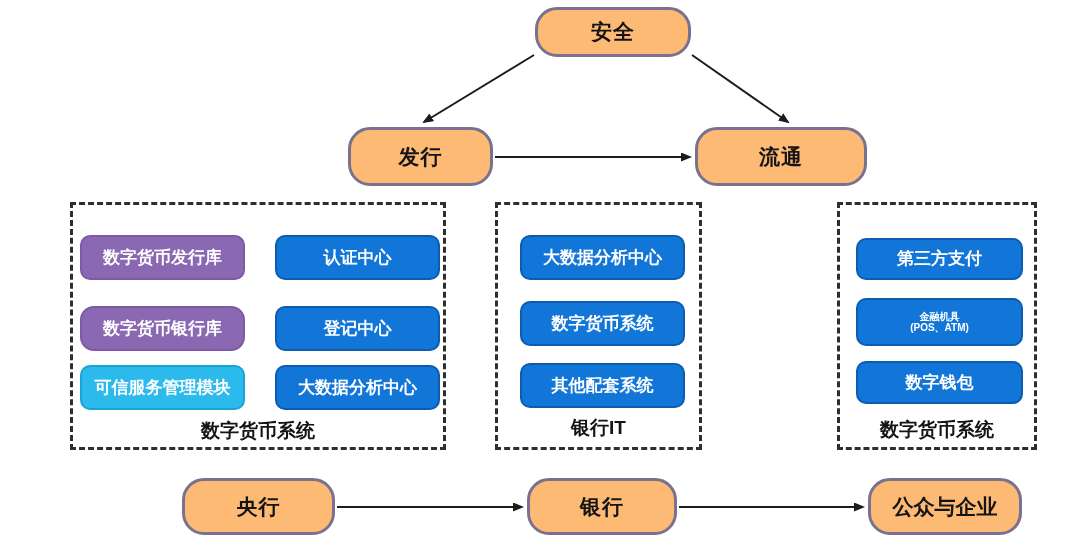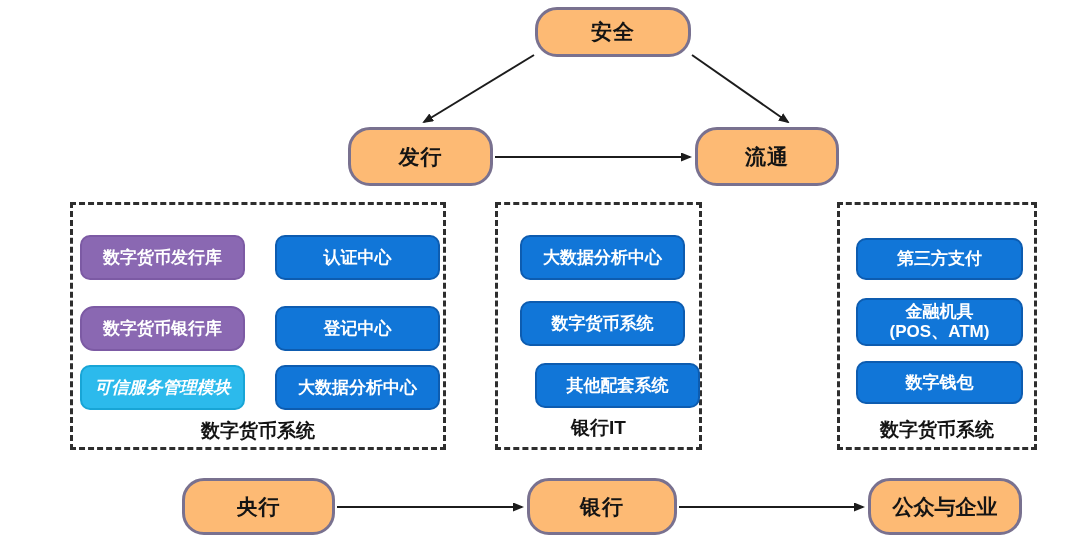--- a/index.html
+++ b/index.html
@@ -62,21 +62,21 @@
     text-align: center;
     font-size: 17px;
     font-weight: bold;
     color: #ffffff;
     line-height: 1.15;
     box-sizing: border-box;
   }
   .item.purple { background: #8a68b2; border: 2px solid #7c5aa4; }
   .item.blue   { background: #1176d8; border: 2px solid #0d5cb0; }
   .item.cyan   { background: #2cbaec; border: 2px solid #18a5d6; }
-  .item .sub { font-size: 17px; }
+  .item .sub { font-size: 10px; }
 </style>
 </head>
 <body>
 
 <div class="stage">
 
   <svg class="arrows" viewBox="0 0 1080 552">
     <defs>
       <marker id="ah" markerWidth="11" markerHeight="9" refX="9" refY="4.5" orient="auto" markerUnits="userSpaceOnUse">
         <path d="M0,0 L11,4.5 L0,9 z" fill="#1c1c1c"></path>
@@ -84,36 +84,36 @@
     </defs>
     <line x1="534" y1="55" x2="424" y2="122" stroke="#1c1c1c" stroke-width="2" marker-end="url(#ah)"></line>
     <line x1="692" y1="55" x2="788" y2="122" stroke="#1c1c1c" stroke-width="2" marker-end="url(#ah)"></line>
     <line x1="495" y1="157" x2="690" y2="157" stroke="#1c1c1c" stroke-width="2" marker-end="url(#ah)"></line>
     <line x1="337" y1="507" x2="522" y2="507" stroke="#1c1c1c" stroke-width="2" marker-end="url(#ah)"></line>
     <line x1="679" y1="507" x2="863" y2="507" stroke="#1c1c1c" stroke-width="2" marker-end="url(#ah)"></line>
   </svg>
 
   <div class="node" style="left:535px; top:7px; width:156px; height:50px;">安全</div>
   <div class="node" style="left:348px; top:127px; width:145px; height:59px;">发行</div>
-  <div class="node" style="left:695px; top:127px; width:144px; height:59px;">流通</div>
+  <div class="node" style="left:695px; top:127px; width:172px; height:59px;">流通</div>
 
   <div class="panel" style="left:70px; top:202px; width:376px; height:248px;">
     <div class="item purple" style="left:7px; top:30px; width:165px; height:45px;">数字货币发行库</div>
     <div class="item blue" style="left:202px; top:30px; width:165px; height:45px;">认证中心</div>
     <div class="item purple" style="left:7px; top:101px; width:165px; height:45px;border-radius:14px;">数字货币银行库</div>
     <div class="item blue" style="left:202px; top:101px; width:165px; height:45px;">登记中心</div>
-    <div class="item cyan" style="left:7px; top:160px; width:165px; height:45px;font-style:italic;">可信服务管理模块</div>
+    <div class="item cyan" style="left:7px; top:160px; width:165px; height:45px;">可信服务管理模块</div>
     <div class="item blue" style="left:202px; top:160px; width:165px; height:45px;">大数据分析中心</div>
     <div class="panel-label" style="top:213px;">数字货币系统</div>
   </div>
 
   <div class="panel" style="left:495px; top:202px; width:207px; height:248px;">
     <div class="item blue" style="left:22px; top:30px; width:165px; height:45px;">大数据分析中心</div>
     <div class="item blue" style="left:22px; top:96px; width:165px; height:45px;">数字货币系统</div>
-    <div class="item blue" style="left:22px; top:158px; width:165px; height:45px;margin-left:15px;">其他配套系统</div>
+    <div class="item blue" style="left:22px; top:158px; width:165px; height:45px;">其他配套系统</div>
     <div class="panel-label" style="top:210px;">银行IT</div>
   </div>
 
   <div class="panel" style="left:837px; top:202px; width:200px; height:248px;">
     <div class="item blue" style="left:16px; top:33px; width:167px; height:42px;">第三方支付</div>
     <div class="item blue" style="left:16px; top:93px; width:167px; height:48px;">
       <span class="sub">金融机具</span>
       <span class="sub">(POS、ATM)</span>
     </div>
     <div class="item blue" style="left:16px; top:156px; width:167px; height:43px;">数字钱包</div>

